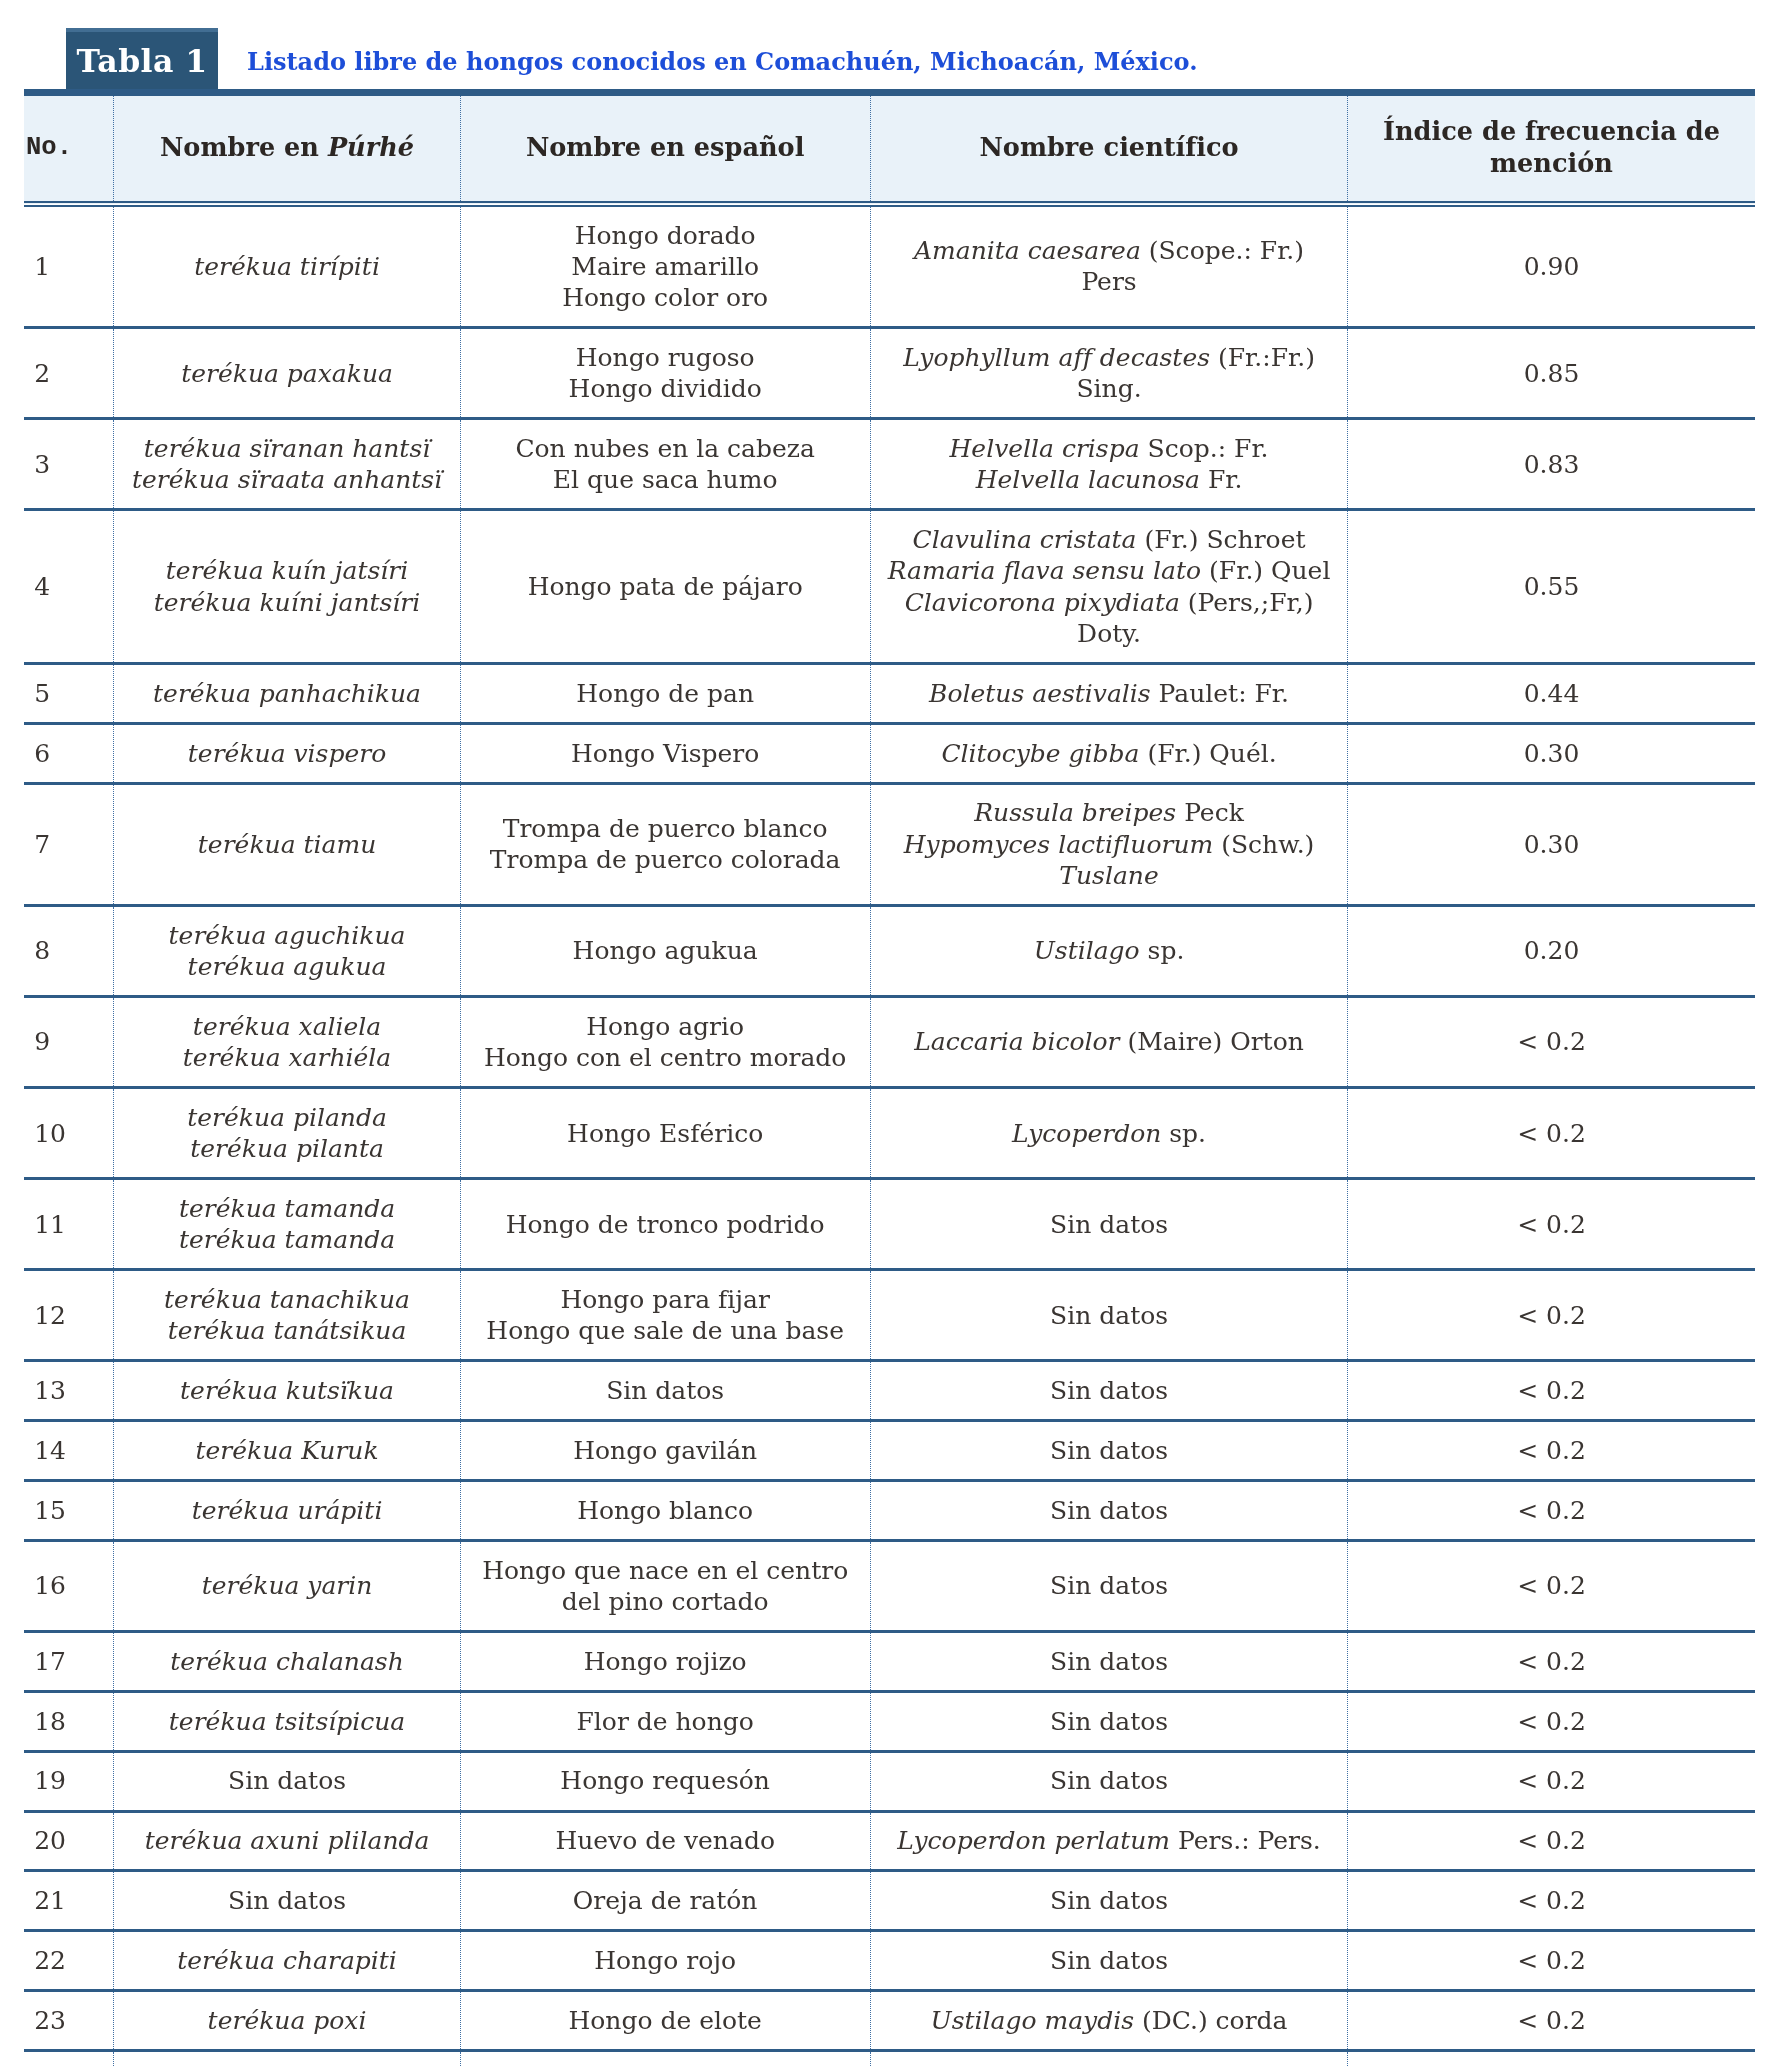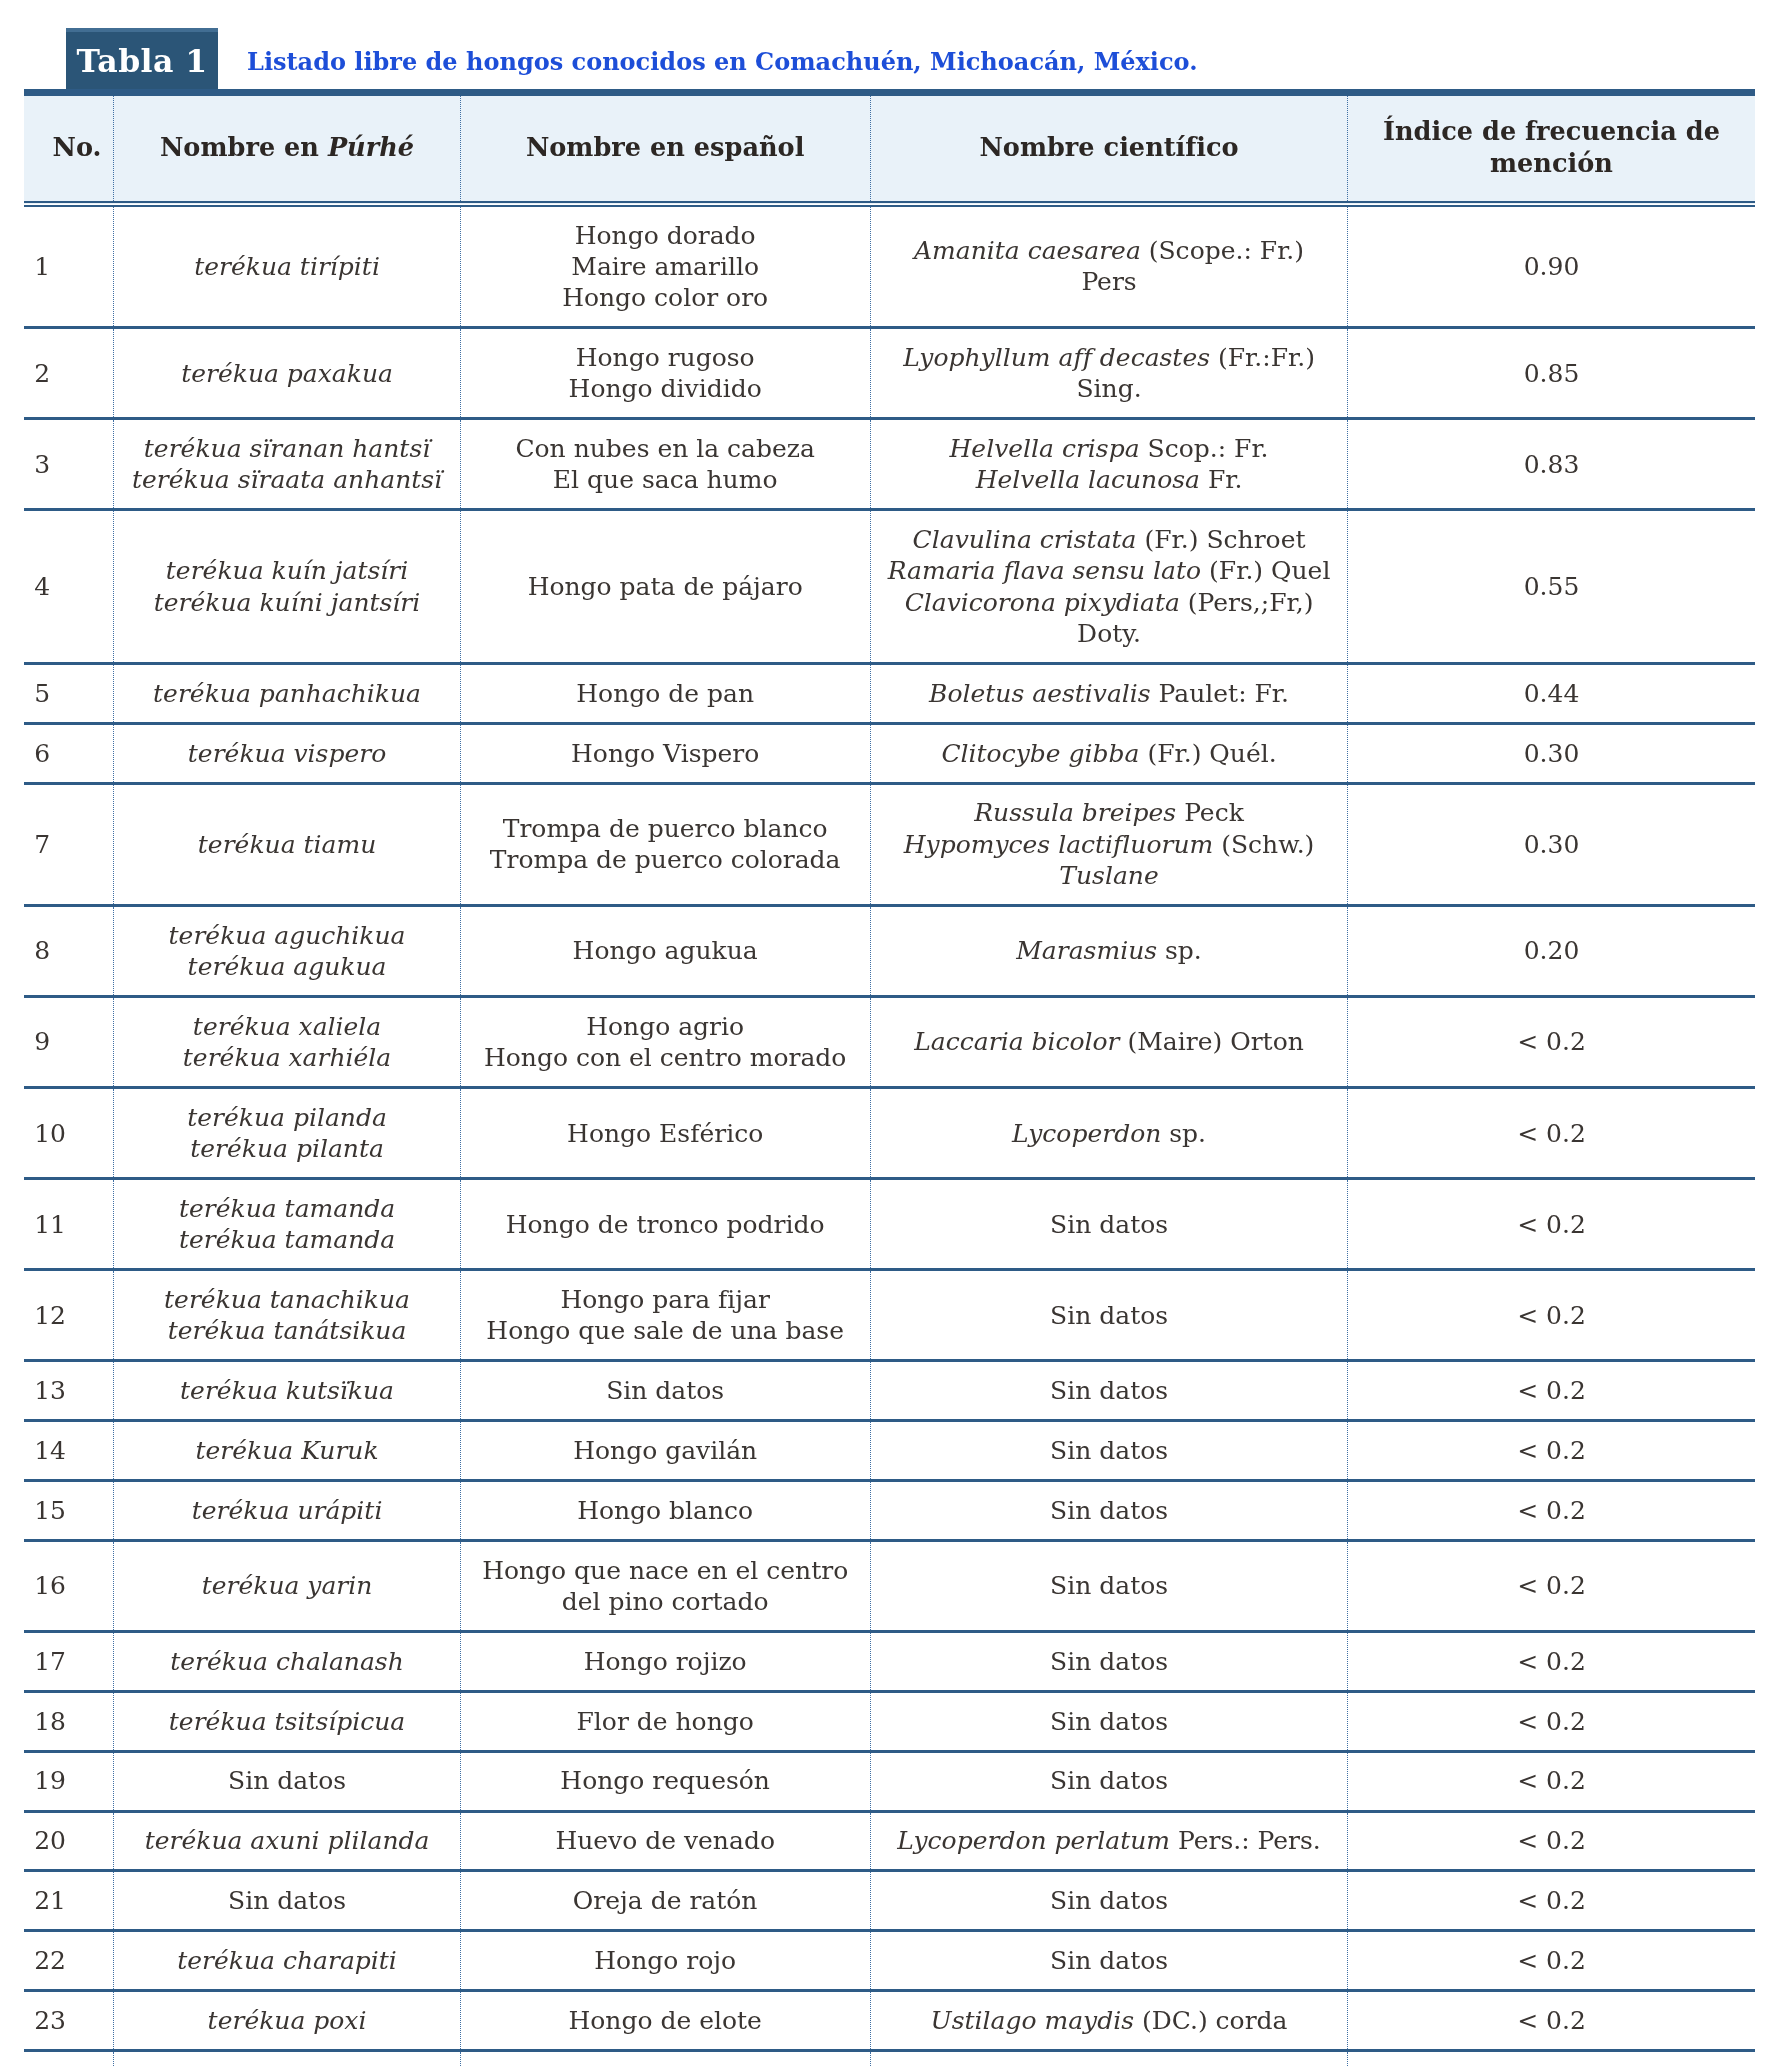--- a/index.html
+++ b/index.html
@@ -59,21 +59,21 @@
   thead th{
     background:#e9f2f9;
     font-size:25.6px;
     font-weight:bold;
     color:#2c2724;
     padding:20.4px 12px;
     text-align:center;
     vertical-align:middle;
     border-bottom:6px double #2e5b86;
   }
-  thead th.align-left{text-align:right;padding-left:2px;}
+  thead th.align-left{text-align:left;padding-left:2px;font-family:Liberation Mono, monospace;}
   tbody tr{border-top:3.4px solid #2e5b86;}
   tbody td{
     padding:12.8px 12px;
     font-size:25px;
     text-align:center;
     vertical-align:middle;
     color:#3a3532;
     line-height:1.25;
   }
   tbody td.align-left{text-align:left;padding-left:10.2px;}
@@ -229,21 +229,21 @@
         <tr>
           <td class="align-left">8</td>
           <td>
             <div class="line"><span class="it">terékua aguchikua</span></div>
             <div class="line"><span class="it">terékua agukua</span></div>
           </td>
           <td>
             <div class="line"><span>Hongo agukua</span></div>
           </td>
           <td>
-            <div class="line"><span class="it">Marasmius</span><span> sp.</span></div>
+            <div class="line"><span class="it">Ustilago</span><span> sp.</span></div>
           </td>
           <td>0.20</td>
         </tr>
         <tr>
           <td class="align-left">9</td>
           <td>
             <div class="line"><span class="it">terékua xaliela</span></div>
             <div class="line"><span class="it">terékua xarhiéla</span></div>
           </td>
           <td>

